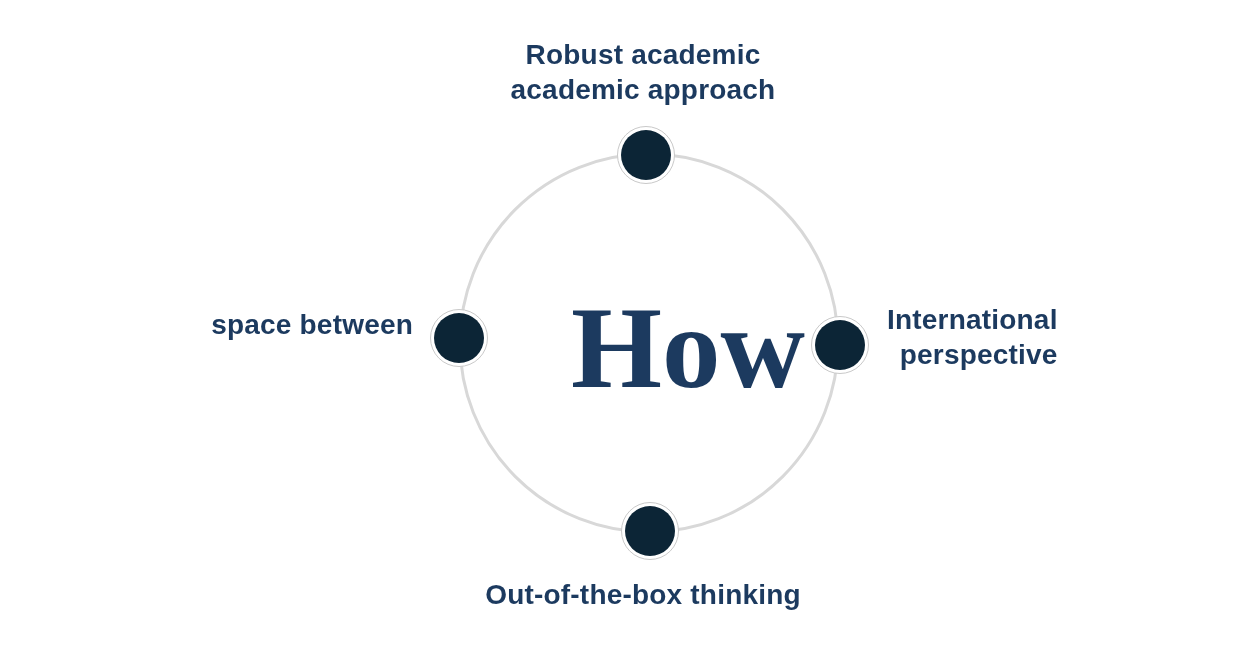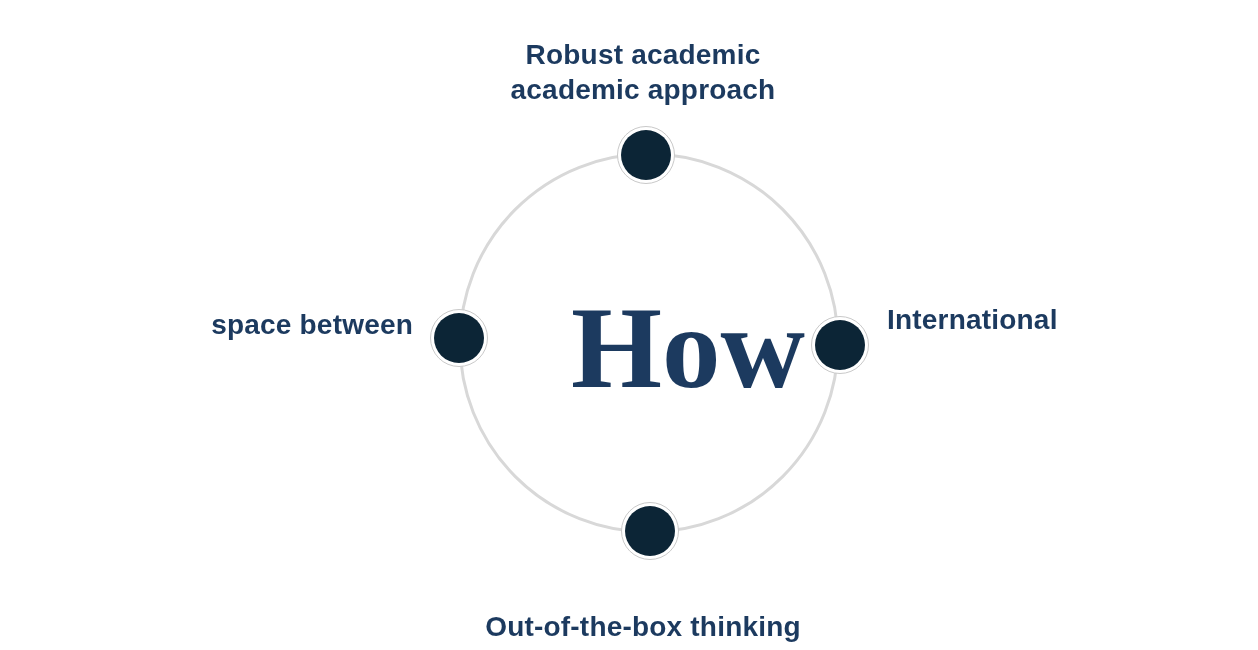--- a/index.html
+++ b/index.html
@@ -82,21 +82,20 @@
   .label-left {
     right: 845px;
     top: 307px;
     text-align: right;
   }
   .label-bottom {
     left: 643px;
     top: 577px;
     transform: translateX(-50%);
     text-align: center;
-    margin-top: 32px;
   }
 </style>
 </head>
 <body>
 
 <div class="canvas">
 
   <svg class="ringsvg" width="1258" height="650">
     <circle cx="649" cy="343" r="189" fill="none" style="stroke: var(--ring, #d8d8d8);" stroke-width="3"></circle>
   </svg>
@@ -116,20 +115,21 @@
     <div class="node-core"></div>
   </div>
 
   <div class="label label-top">
     <div>Robust academic</div>
     <div>academic approach</div>
   </div>
 
   <div class="label label-right">
     <div>International</div>
+    <div>perspective</div>
   </div>
 
   <div class="label label-left">
     <div>space between</div>
   </div>
 
   <div class="label label-bottom">
     <div>Out-of-the-box thinking</div>
   </div>
 

